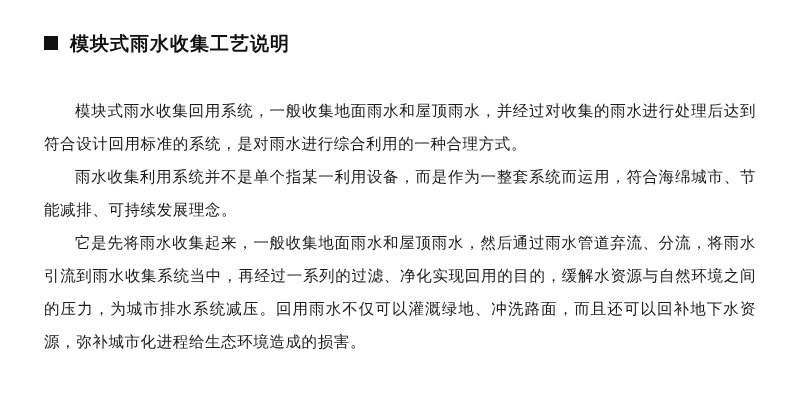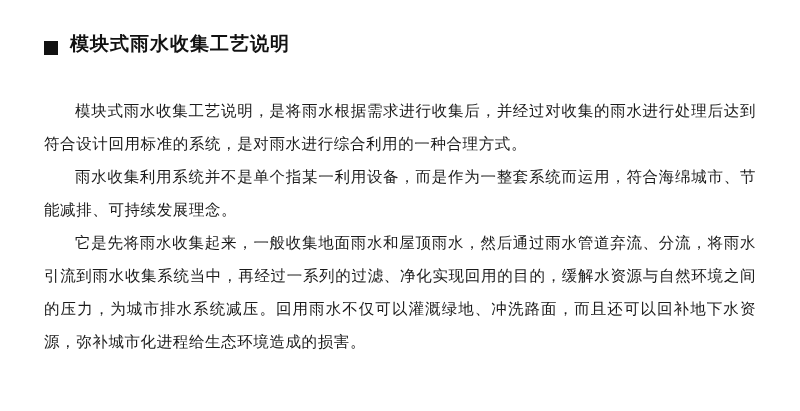--- a/index.html
+++ b/index.html
@@ -16,21 +16,21 @@
   }
   .page {
     position: relative;
     width: 800px;
     height: 411px;
     box-sizing: border-box;
     padding: 28px 44px 0 44px;
   }
   .title-row {
     display: flex;
-    align-items: flex-end;
+    align-items: center;
     gap: 12px;
     margin-top: 4px;
     margin-bottom: 0;
   }
   .title-marker {
     width: 14px;
     height: 14px;
     background: #111111;
     flex: 0 0 auto;
     display: block;
@@ -62,18 +62,18 @@
 <body>
 
 <div class="page">
 
   <div class="title-row">
     <span class="title-marker"></span>
     <span class="title-text">模块式雨水收集工艺说明</span>
   </div>
 
   <div class="body-block">
-    <p class="para">模块式雨水收集工艺说明，是将雨水根据需求进行收集后，并经过对收集的雨水进行处理后达到符合设计回用标准的系统，是对雨水进行综合利用的一种合理方式。</p>
+    <p class="para">模块式雨水收集回用系统，一般收集地面雨水和屋顶雨水，并经过对收集的雨水进行处理后达到符合设计回用标准的系统，是对雨水进行综合利用的一种合理方式。</p>
     <p class="para">雨水收集利用系统并不是单个指某一利用设备，而是作为一整套系统而运用，符合海绵城市、节能减排、可持续发展理念。</p>
     <p class="para">它是先将雨水收集起来，一般收集地面雨水和屋顶雨水，然后通过雨水管道弃流、分流，将雨水引流到雨水收集系统当中，再经过一系列的过滤、净化实现回用的目的，缓解水资源与自然环境之间的压力，为城市排水系统减压。回用雨水不仅可以灌溉绿地、冲洗路面，而且还可以回补地下水资源，弥补城市化进程给生态环境造成的损害。</p>
   </div>
 
 </div>
 
 </body></html>

